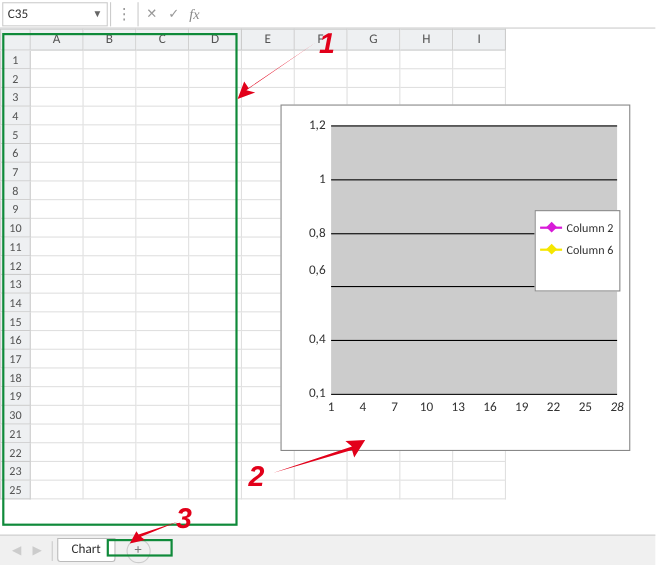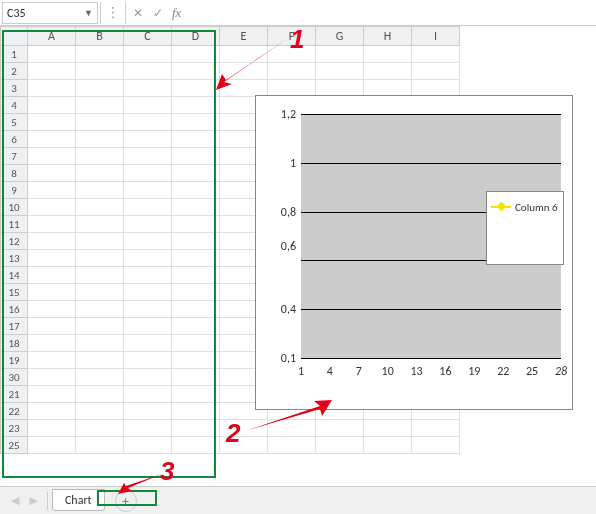--- a/index.html
+++ b/index.html
@@ -398,20 +398,27 @@
       <span class="x-lab" style="left: 86.6667px;">10</span>
       <span class="x-lab" style="left: 115.556px;">13</span>
       <span class="x-lab" style="left: 144.444px;">16</span>
       <span class="x-lab" style="left: 173.333px;">19</span>
       <span class="x-lab" style="left: 202.222px;">22</span>
       <span class="x-lab" style="left: 231.111px;">25</span>
       <span class="x-lab" style="left: 260px; font-style: italic;">28</span>
     </div>
   <div class="legend">
     <div class="legend-row">
+      <span class="legend-marker c2">
+          <span class="legend-line"></span>
+          <span class="legend-dot"></span>
+        </span>
+      <span>Column 2</span>
+    </div>
+    <div class="legend-row">
       <span class="legend-marker c3">
           <span class="legend-line"></span>
           <span class="legend-dot"></span>
         </span>
       <span>Column 6</span>
     </div>
   </div>
 <div class="y-label" style="top: 18px;">1,2</div>
     <div class="y-label" style="top: 66.8px;">1</div>
     <div class="y-label" style="top: 115.6px;">0,8</div>

